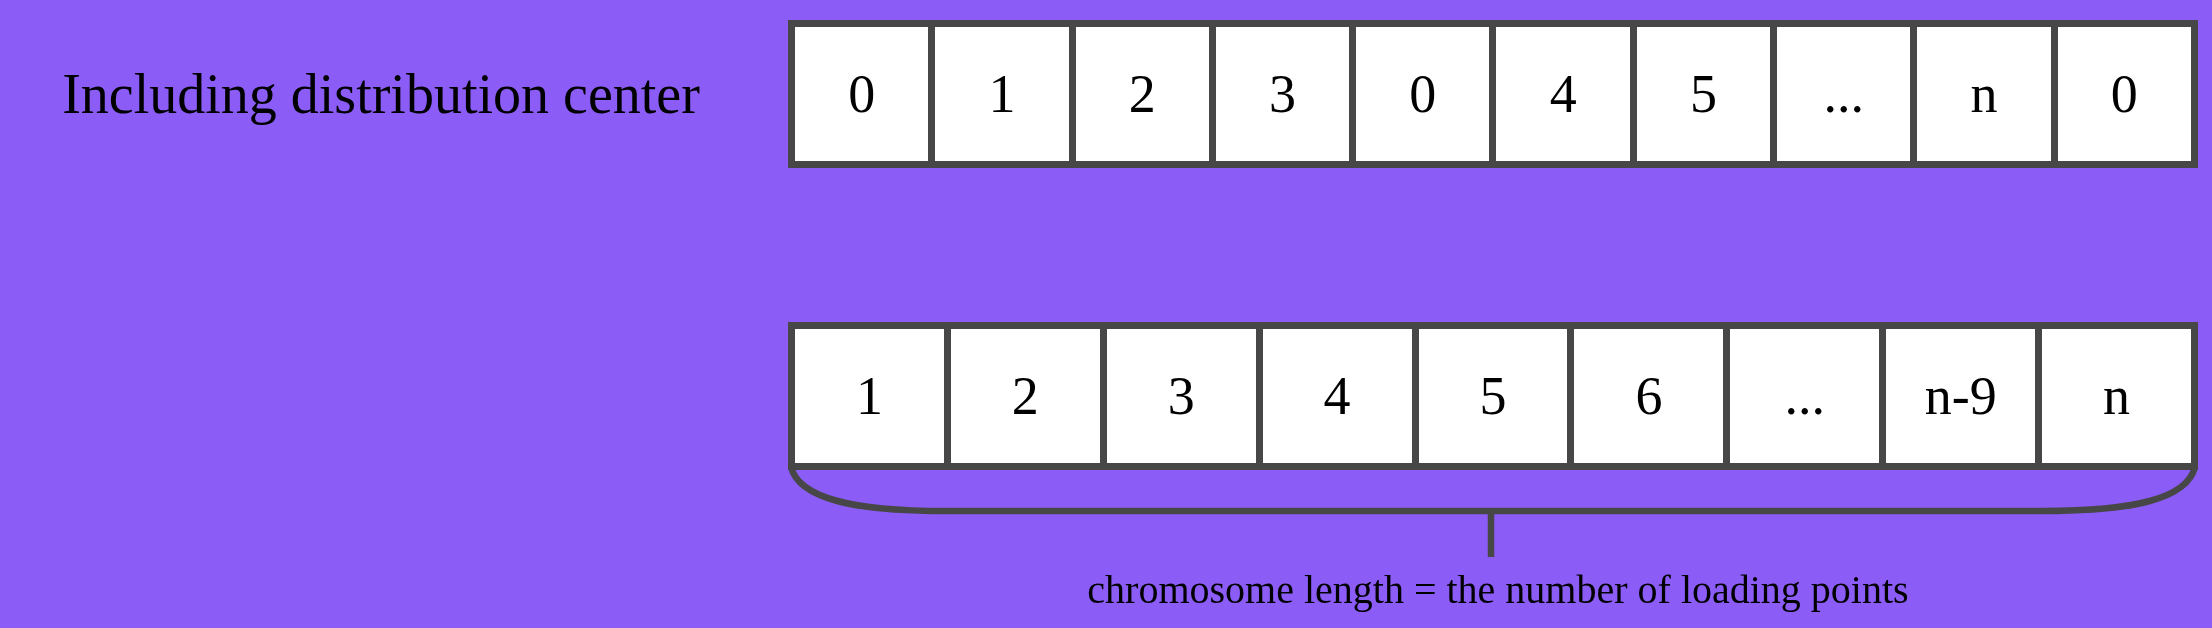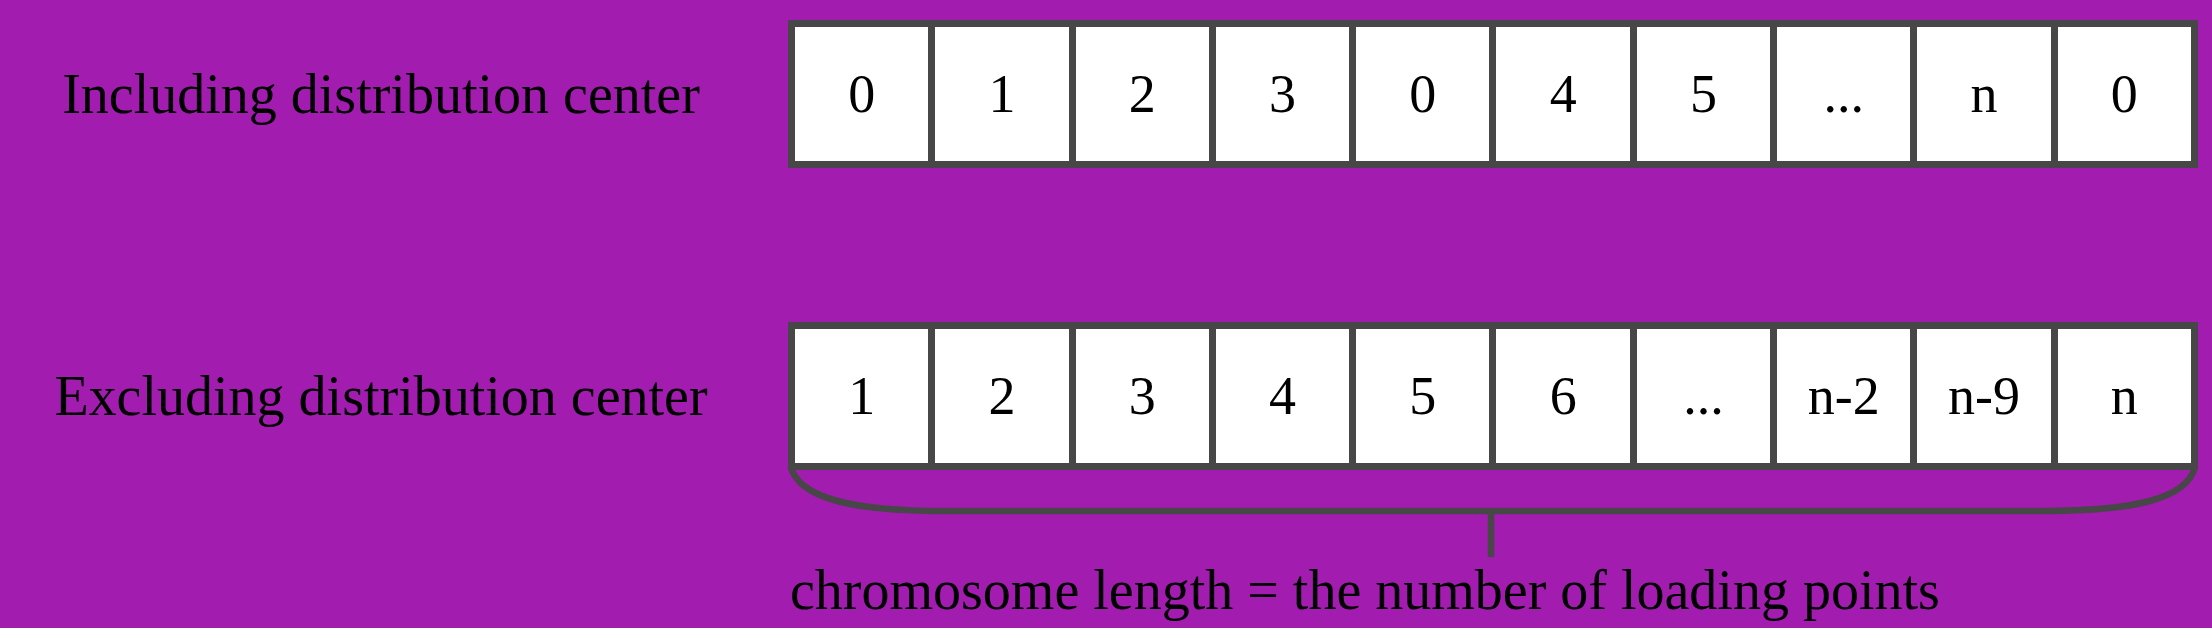--- a/index.html
+++ b/index.html
@@ -4,21 +4,21 @@
 <style>
   html, body {
     margin: 0;
     padding: 0;
     background: #ffffff;
   }
   .canvas {
     position: relative;
     width: 2212px;
     height: 628px;
-    background: #a21caf;
+    background: #8b5cf6;
     font-family: "Liberation Serif", "DejaVu Serif", serif;
     color: #000000;
     overflow: hidden;
   }
   .row-label {
     position: absolute;
     left: 0;
     width: 762px;
     display: flex;
     align-items: center;
@@ -61,22 +61,22 @@
   .brace-path, .brace-tick {
     fill: none;
     stroke: #474747;
     stroke-width: 6.5;
   }
   .caption {
     position: absolute;
     left: 790px;
     top: 554px;
     width: 1416px;
-    text-align: left;
-    font-size: 56px;
+    text-align: center;
+    font-size: 40px;
     line-height: 72px;
     white-space: nowrap;
   }
 </style>
 </head>
 <body>
 
 <div class="canvas">
 
   <div class="row-label row-label-top">Including distribution center</div>
@@ -87,31 +87,29 @@
       <div class="chromo-cell">2</div>
       <div class="chromo-cell">3</div>
       <div class="chromo-cell">0</div>
       <div class="chromo-cell">4</div>
       <div class="chromo-cell">5</div>
       <div class="chromo-cell">...</div>
       <div class="chromo-cell">n</div>
       <div class="chromo-cell">0</div>
     </div>
 
-  <div class="row-label row-label-bottom">Excluding distribution center</div>
 
   <div class="chromo-row chromo-row-bottom">
       <div class="chromo-cell">1</div>
       <div class="chromo-cell">2</div>
       <div class="chromo-cell">3</div>
       <div class="chromo-cell">4</div>
       <div class="chromo-cell">5</div>
       <div class="chromo-cell">6</div>
       <div class="chromo-cell">...</div>
-      <div class="chromo-cell">n-2</div>
       <div class="chromo-cell">n-9</div>
       <div class="chromo-cell">n</div>
     </div>
 
   <svg class="brace-svg" viewBox="0 0 2212 628" xmlns="http://www.w3.org/2000/svg">
     <path class="brace-path" d="M 791,467 C 799,499 855,511 945,511 L 2043,511 C 2133,511 2187,499 2195,467"></path>
     <path class="brace-tick" d="M 1491,511 L 1491,557"></path>
   </svg>
 
   <div class="caption">chromosome length = the number of loading points</div>

